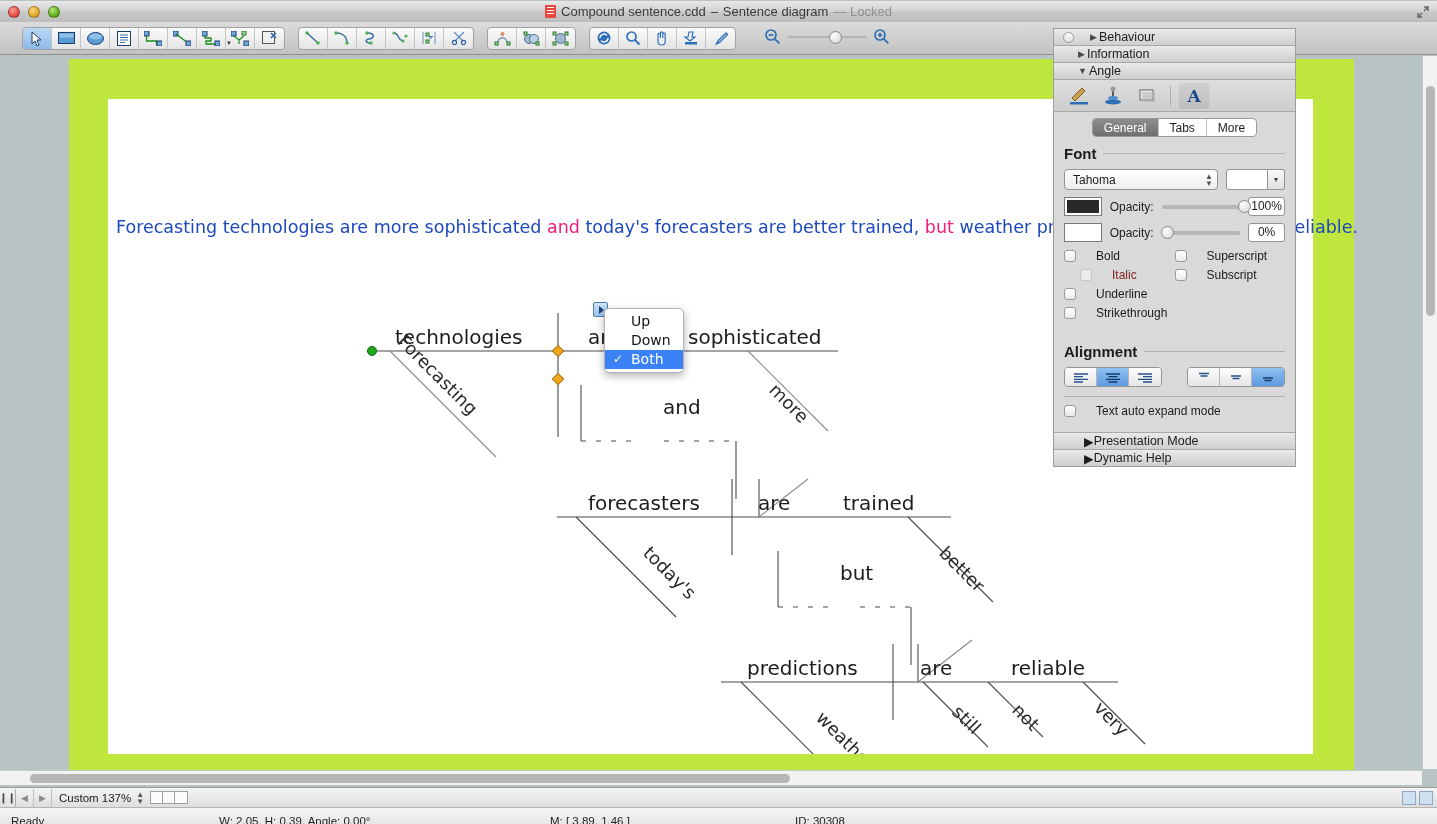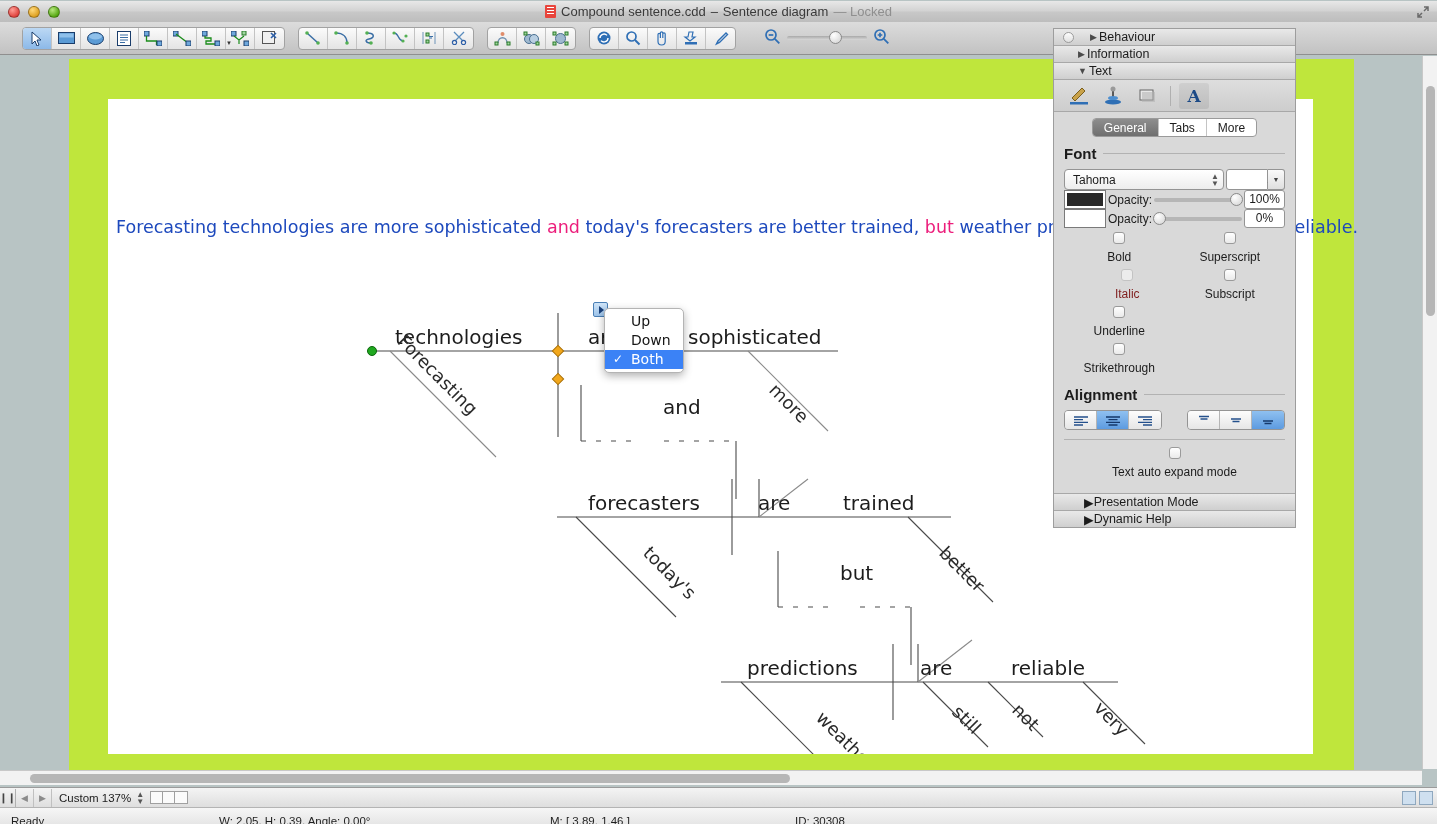--- a/index.html
+++ b/index.html
@@ -175,21 +175,21 @@
   .seg:last-child { border-right: none; }
   .seg.active { background: linear-gradient(to bottom,#8e8e8e,#6f6f6f); color: #fff; }
 
   .insp-body { padding: 0 10px 9px; }
   .grouplabel {
     display: flex; align-items: center; gap: 7px;
     font-weight: bold; font-size: 15px; margin: 3px 0 7px;
   }
   .grouplabel .rule { flex: 1; height: 1px; background: #b2b2b2; }
 
-  .row { display: flex; align-items: center; gap: 2px; }
+  .row { display: flex; align-items: center; gap: 8px; margin-bottom: 7px; }
   .combo {
     flex: 1; height: 21px; background: linear-gradient(to bottom,#ffffff,#ededed);
     border: 1px solid #949494; border-radius: 4px; display: flex;
     align-items: center; padding: 0 4px 0 8px; font-size: 12px;
   }
   .combo .lbl { flex: 1; }
   .stepper { font-size: 8px; line-height: 7px; color: #555; text-align: center; }
   .sizebox {
     width: 33px; height: 21px; background: #fff; border: 1px solid #949494;
     border-radius: 3px 0 0 3px; font-size: 12px; line-height: 19px;
@@ -213,21 +213,21 @@
     position: absolute; top: -5px; width: 13px; height: 13px; border-radius: 50%;
     background: radial-gradient(circle at 35% 30%, #ffffff,#d2d2d2); border: 1px solid #8a8a8a;
   }
   .opbox {
     width: 41px; height: 19px; background: #fff; border: 1px solid #949494;
     border-radius: 3px; font-size: 12px; line-height: 17px; text-align: center;
   }
 
   .checkgrid { display: flex; margin-top: 4px; }
   .ccol { flex: 1; }
-  .ck { display: flex; align-items: center; gap: 6px; margin-bottom: 5px; font-size: 12px; flex-direction: column; }
+  .ck { display: flex; align-items: center; gap: 20px; margin-bottom: 5px; font-size: 12px; }
   .ckbox {
     width: 12px; height: 12px; border: 1px solid #9a9a9a; border-radius: 3px;
     background: linear-gradient(to bottom,#ffffff,#eaeaea);
   }
   .ck.disabled { color: #7f1d1d; padding-left: 16px; }
   .ck.disabled .ckbox { border-color: #c3c3c3; background: #ececec; }
 
   .aligns { display: flex; justify-content: space-between; margin-top: 2px; }
   .agroup { display: flex; height: 20px; border: 1px solid #949494; border-radius: 4px; overflow: hidden; }
   .abtn {
@@ -614,21 +614,21 @@
       <span class="radio-dot"></span>
       <span class="arrow">▶</span>
       <span>Behaviour</span>
     </div>
     <div class="insp-bar" style="padding-left:24px;">
       <span class="arrow">▶</span>
       <span>Information</span>
     </div>
     <div class="insp-bar" style="padding-left:24px;">
       <span class="arrow">▼</span>
-      <span>Text</span>
+      <span>Angle</span>
     </div>
 
     <div class="insp-icons">
       <div class="ibtn">
         <svg width="22" height="20" viewBox="0 0 22 20">
             <path d="M4 12L14 2l3 3L7 15z" fill="#c9a24a" stroke="#7a5f1e" stroke-width="1"></path>
             <rect x="2" y="16" width="18" height="2.5" fill="#2f6fb5"></rect>
           </svg>
       </div>
       <div class="ibtn">
@@ -724,21 +724,21 @@
             <span class="ckbox"></span>
             <span>Superscript</span>
           </div>
           <div class="ck">
             <span class="ckbox"></span>
             <span>Subscript</span>
           </div>
         </div>
       </div>
 
-      <div class="grouplabel" style="margin-top:6px;">
+      <div class="grouplabel" style="margin-top:18px;">
         <span>Alignment</span>
         <span class="rule"></span>
       </div>
 
       <div class="aligns">
         <div class="agroup">
           <div class="abtn">
             <svg width="18" height="11" viewBox="0 0 18 11">
                 <g stroke="#24508c" stroke-width="1.3">
                   <path d="M2 2h14M2 4.7h9M2 7.4h14M2 10h9"></path>

